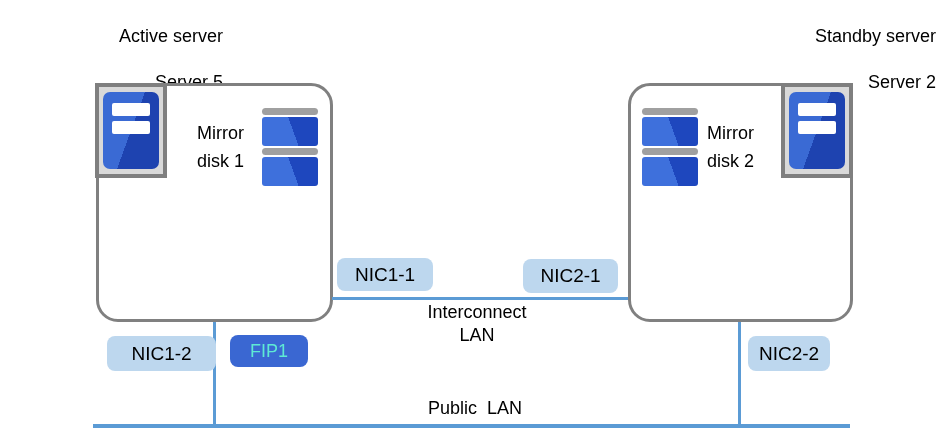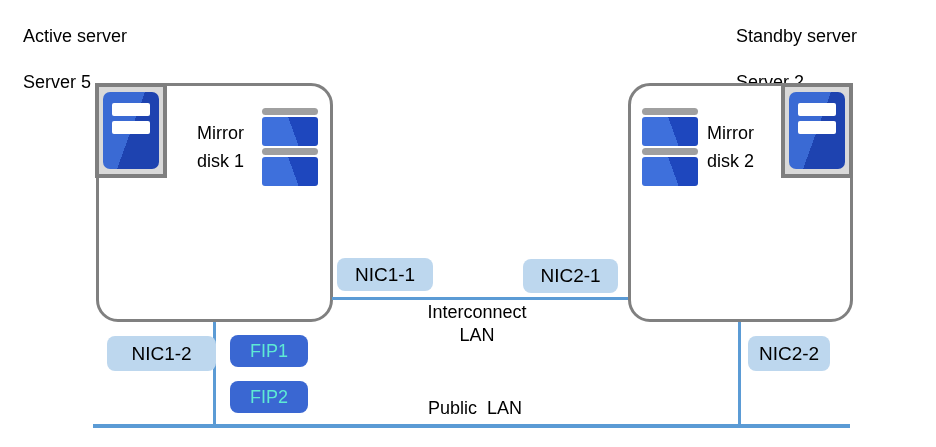--- a/index.html
+++ b/index.html
@@ -11,21 +11,21 @@
     background: #ffffff;
     font-family: "Liberation Sans", sans-serif;
     color: #000000;
     overflow: hidden;
   }
 
   
   .hdr-label {
     position: absolute;
     width: 200px;
-    text-align: left;
+    text-align: right;
     font-size: 18px;
     line-height: 23px;
     white-space: pre-line;
   }
   #label-server1 { left: 23px;  top: 25px; }
   #label-server2 { left: 736px; top: 25px; }
 
   .disk-label {
     position: absolute;
     font-size: 18px;
@@ -209,15 +209,14 @@
   <div id="label-interconnect"><span>Interconnect</span><br>
     <span>LAN</span></div>
   <div id="label-public">Public LAN</div>
 
   <div class="nic-badge" id="nic1-1">NIC1-1</div>
   <div class="nic-badge" id="nic2-1">NIC2-1</div>
   <div class="nic-badge" id="nic1-2">NIC1-2</div>
   <div class="nic-badge" id="nic2-2">NIC2-2</div>
 
   <div class="fip-badge" id="fip1">FIP1</div>
-  <div class="fip-badge" id="fip2">FIP2</div>
 
 </div>
 
 </body></html>

